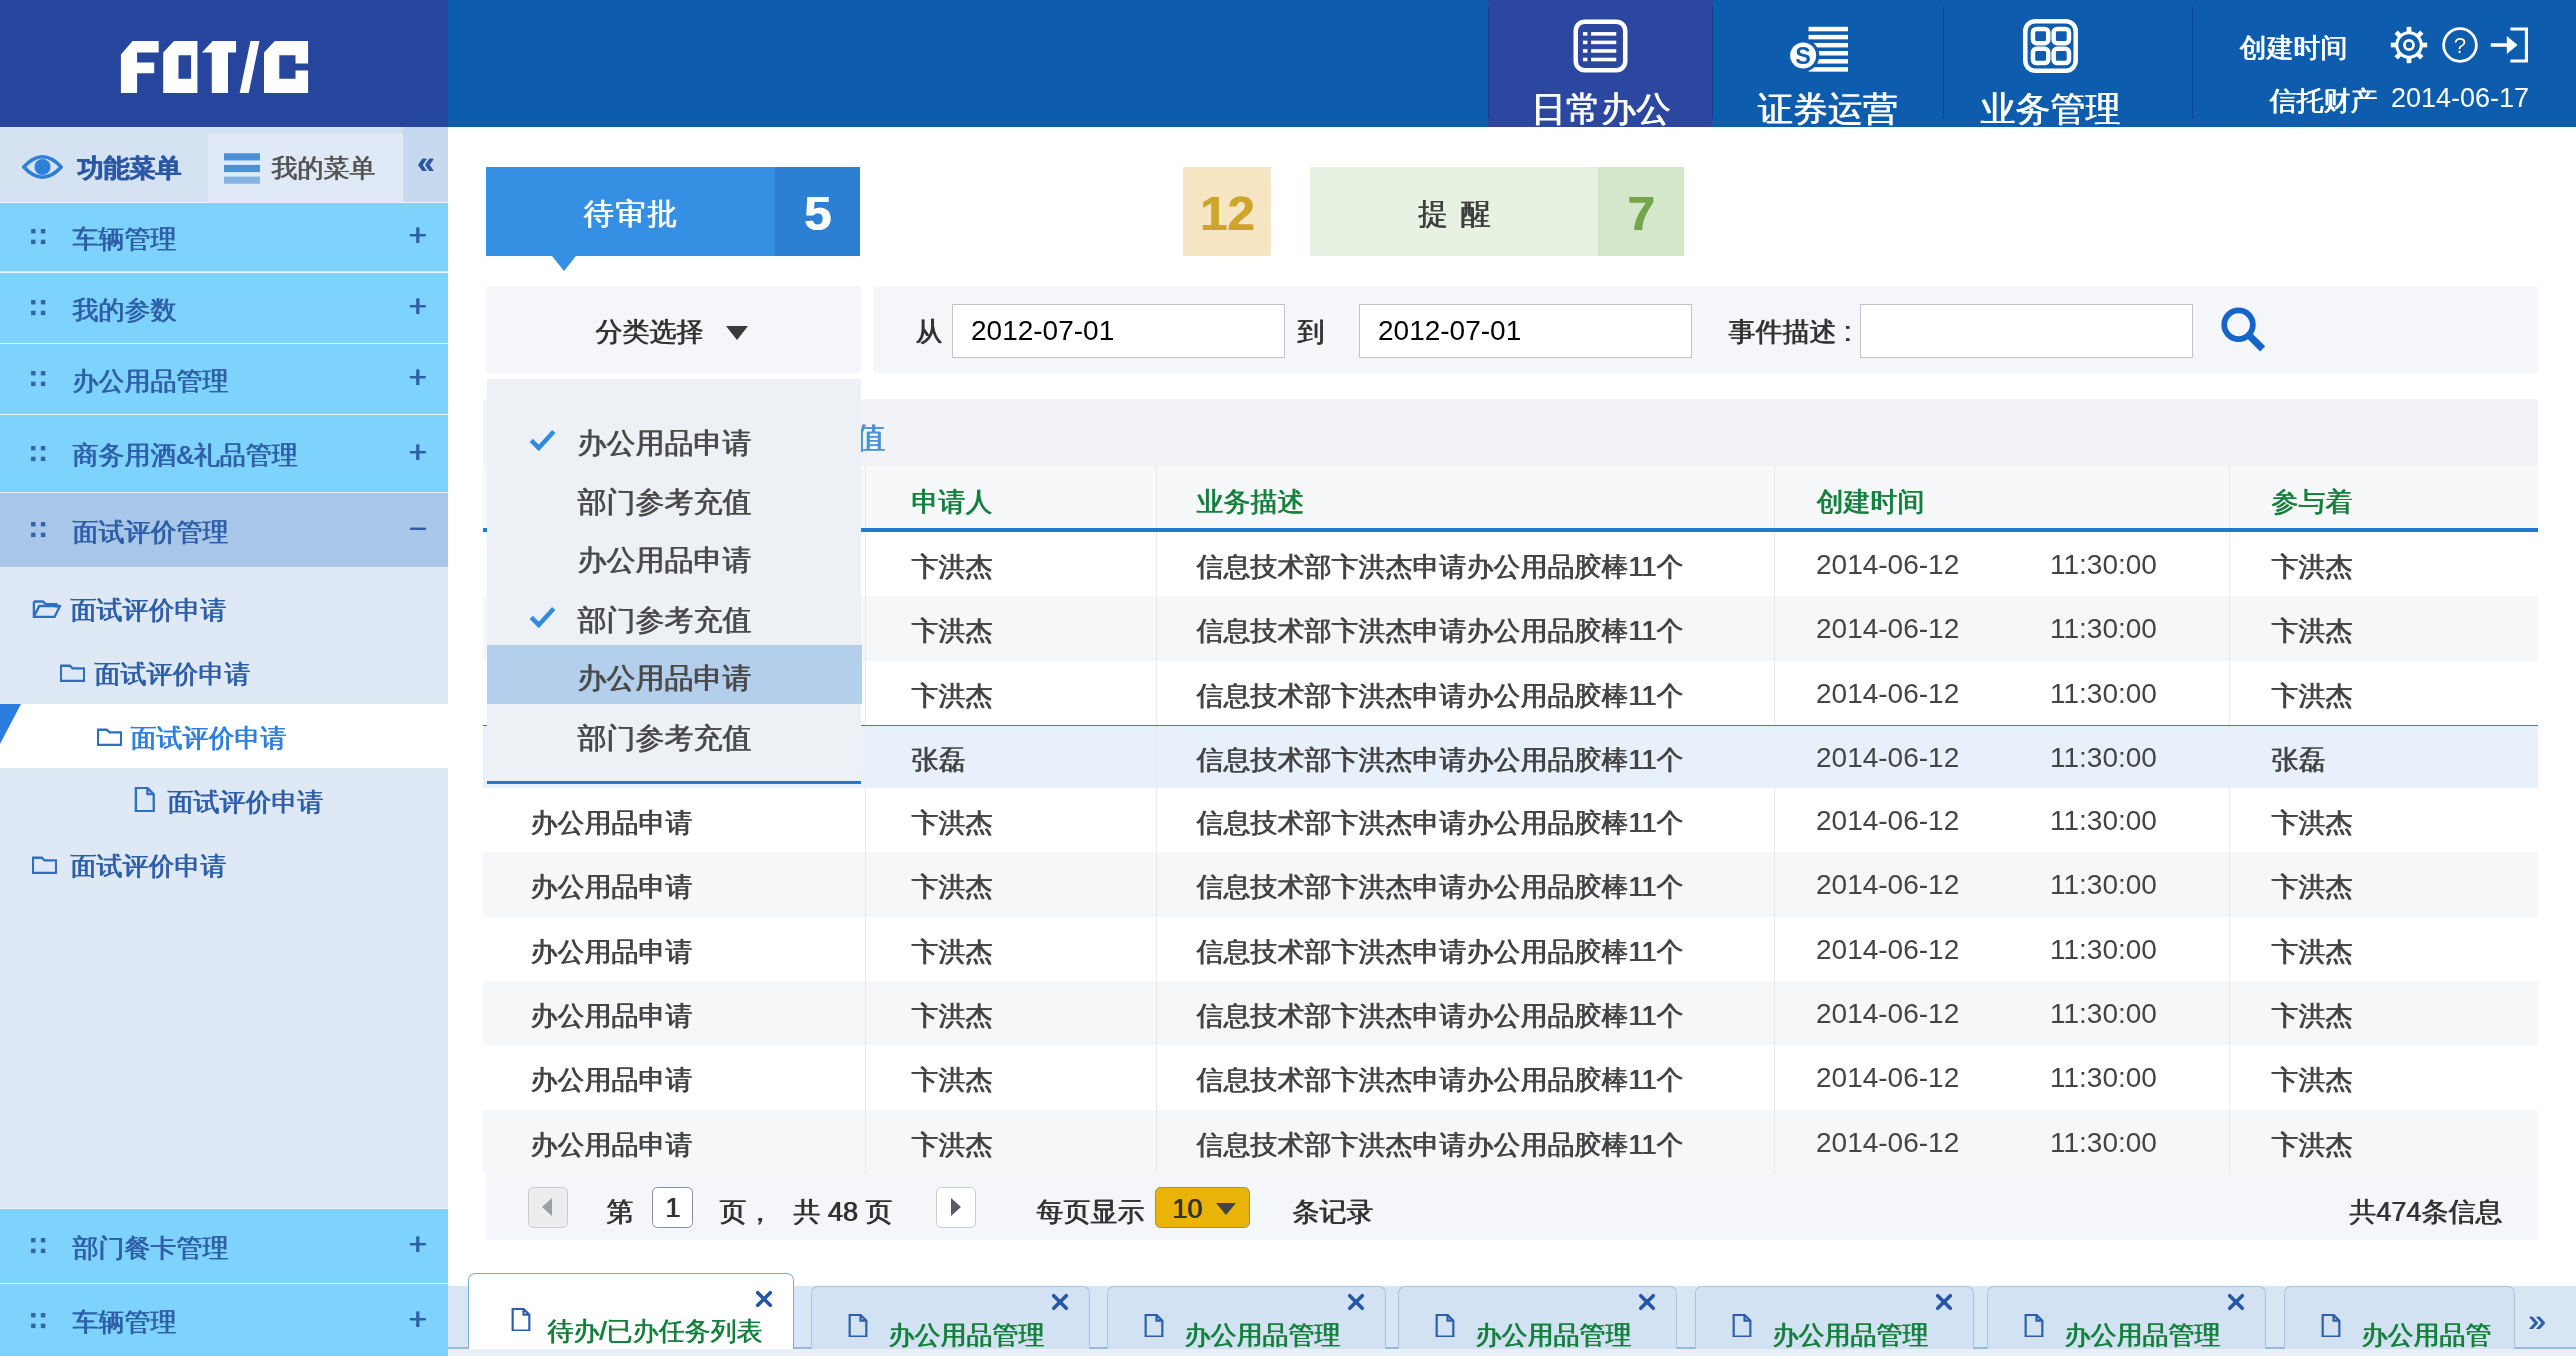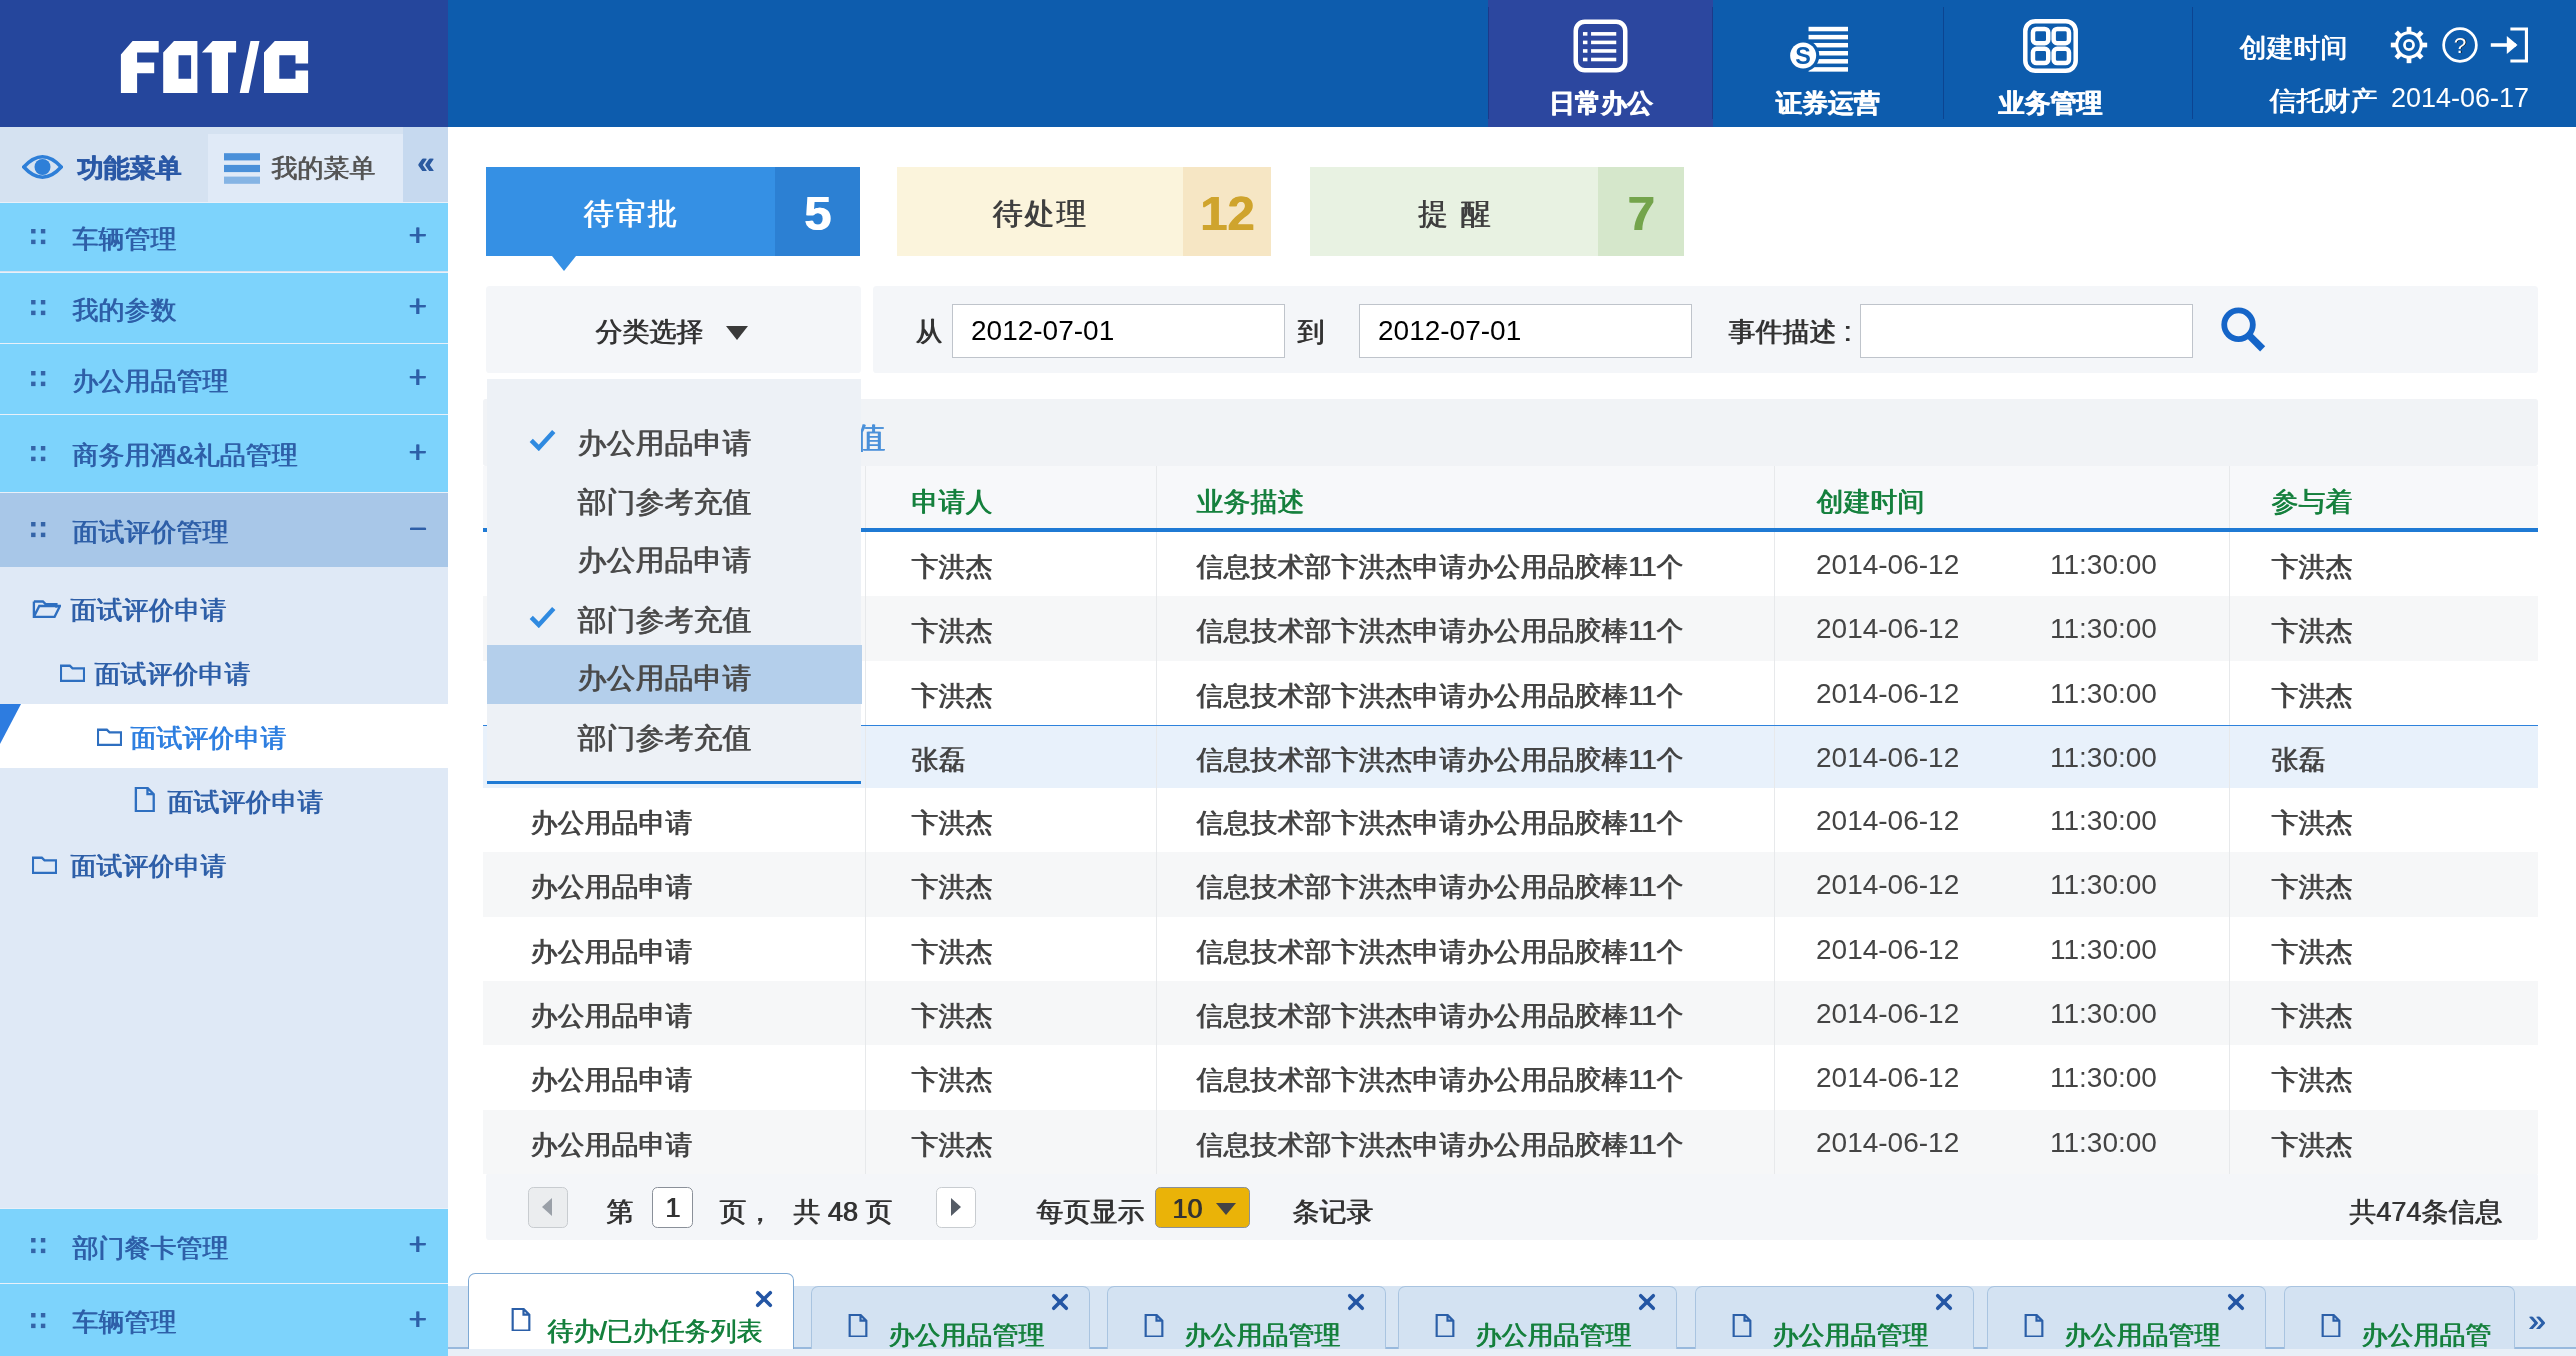--- a/index.html
+++ b/index.html
@@ -4,21 +4,21 @@
 <style>
 * { margin:0; padding:0; box-sizing:border-box; }
 html,body { width:2576px; height:1357px; overflow:hidden; }
 body { font-family:"Liberation Sans", sans-serif; background:#ffffff; position:relative; text-shadow:0.9px 0 0 currentColor; }
 .abs { position:absolute; }
 .noshadow, .noshadow * { text-shadow:none !important; }
 
 #header { left:0; top:0; width:2576px; height:127px; background:#0d5cad; }
 #hdr-left { left:0; top:0; width:448px; height:127px; background:#25469c; }
 .navtab { top:0; height:127px; color:#fff; }
-.navtab .nt-txt { position:absolute; left:0; right:0; top:86px; text-align:center; font-size:26px;font-weight:bold; }
+.navtab .nt-txt { position:absolute; left:0; right:0; top:86px; text-align:center; font-size:35px; }
 #nav1 { left:1488px; width:225px; background:#2c479f; }
 #nav2 { left:1713px; width:229px; }
 #nav3 { left:1943px; width:214px; }
 .nav-sep { top:7.2px; height:112px; width:0.9px; background:rgba(10,40,110,0.45); }
 .hdr-user { color:#fff; font-size:27px; }
 
 #sidebar { left:0; top:127px; width:448px; height:1230px; background:#d5e2f1; }
 #sb-tab2 { left:208px; top:134px; width:195px; height:68px; background:#e0eaf7; }
 #sb-coll { left:403px; top:127px; width:45px; height:76px; background:#c6d9ef; color:#2b5aa0; font-size:31px; text-align:center; line-height:72px; font-weight:bold;}
 .sb-row { left:0; width:448px; background:#7dd3fc; border-top:1.8px solid #e9f0f9; color:#2e5fa8; font-size:26px; }
@@ -286,23 +286,20 @@
 <div class="abs card" style="left:486px; top:167px; width:374px;">
   <div class="lbl" style="width:290px; background:#3590e4;">
       <span style="color:#fff; letter-spacing:1.8px;">待审批</span>
     </div>
   <div class="num" style="width:85px; background:#2c80d3;">
       <span style="color:#fff;">5</span>
     </div>
 </div>
 <div class="abs" style="left:552px; top:256px; width:0; height:0; border-top:15.3px solid #3590e4; border-left:12.6px solid transparent; border-right:12.6px solid transparent;"></div>
 <div class="abs card" style="left:897px; top:167px; width:374px;">
-  <div class="lbl" style="width:286px; background:#fbf4dc;">
-      <span style="color:#3f3f3f; letter-spacing:1.8px;">待处理</span>
-    </div>
   <div class="num" style="width:88px; background:#f6e6c4;">
       <span style="color:#cfa42d;">12</span>
     </div>
 </div>
 <div class="abs card" style="left:1310px; top:167px; width:374px;">
   <div class="lbl" style="width:288px; background:#e8f2e2;">
       <span style="color:#3f3f3f; letter-spacing:12.6px; padding-left:12.6px;">提醒</span>
     </div>
   <div class="num" style="width:86px; background:#d5e7cb;">
       <span style="color:#74a44c;">7</span>

